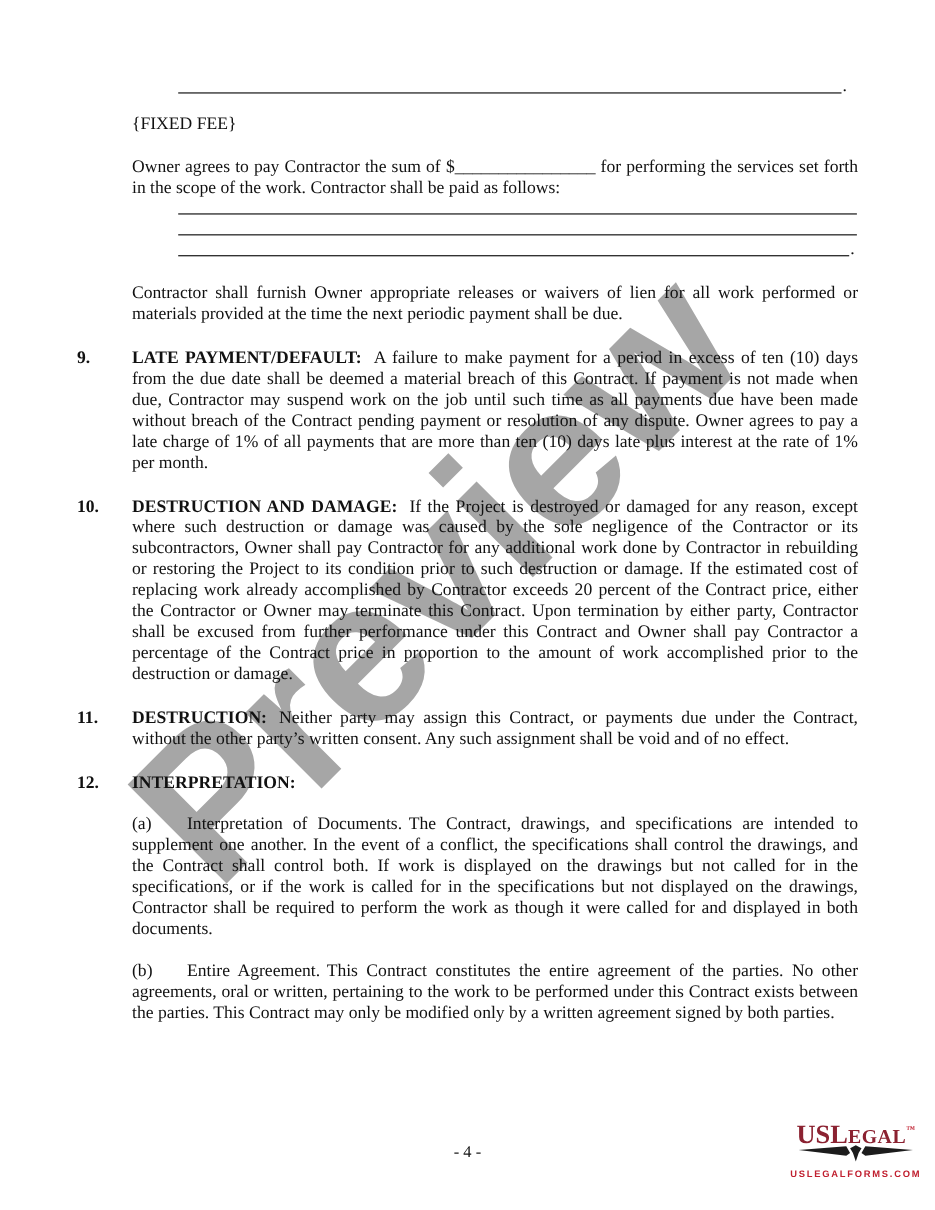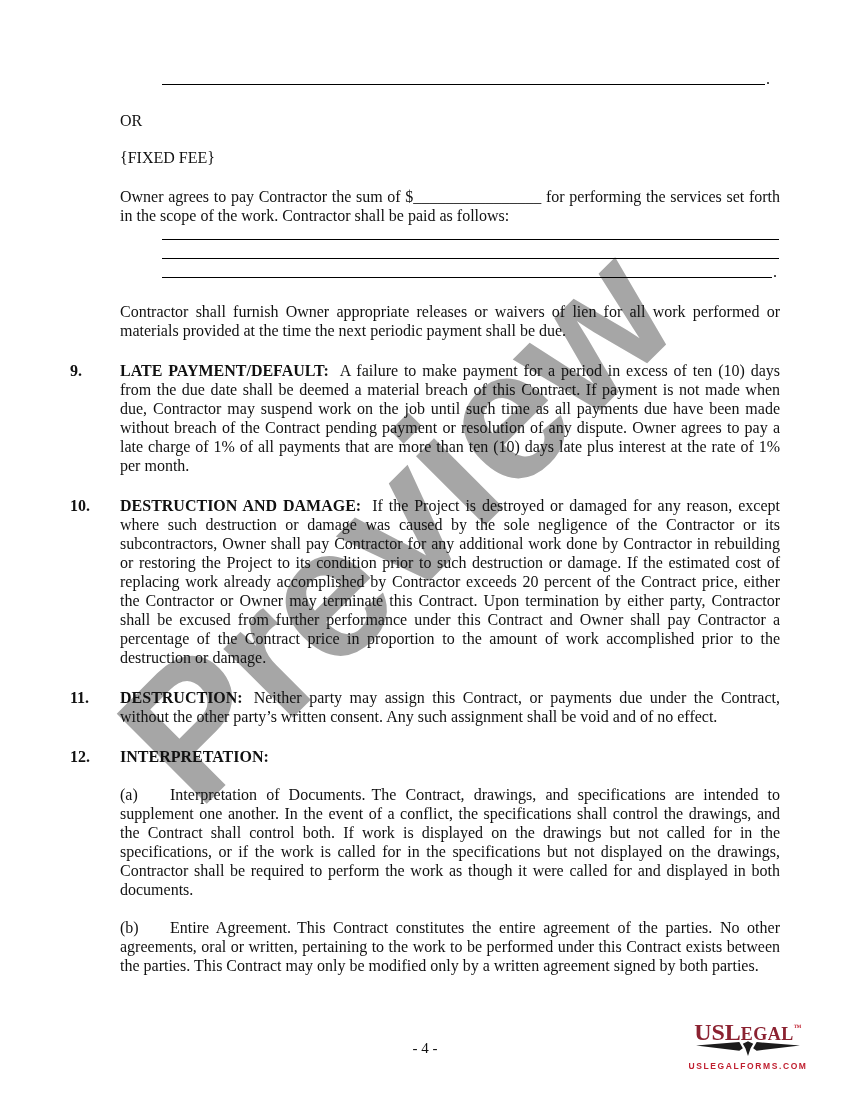--- a/index.html
+++ b/index.html
@@ -61,21 +61,21 @@
   .sub { margin-left:50px; width:660px; text-align:justify; margin-top:19px; }
   .sub-label { display:inline-block; width:50px; }
   .sub-head { font-weight:normal; margin-right:6px; }
 
   
   .page-number {
     position:absolute; left:0; right:0; top:1040px;
     text-align:center; font-size:15px; z-index:1;
   }
   .logo {
-    position:absolute; left:688px; top:1020px; width:120px;
+    position:absolute; left:718px; top:1020px; width:120px;
     text-align:center; z-index:1; line-height:1;
   }
   .logo-word {
     font-family:"Liberation Serif", serif;
     font-weight:bold;
     white-space:nowrap;
   }
   .logo-big   { font-size:24px; }
   .logo-small { font-size:18px; letter-spacing:0.5px; }
   .logo-tm    { font-size:8px; vertical-align:10px; }
@@ -96,21 +96,20 @@
 
   <div class="watermark">Preview</div>
 
   <div class="content">
 
     <div class="blank-row row-top">
       <div class="uline"></div>
       <span class="period">.</span>
     </div>
 
-    <div class="indent or-label">OR</div>
 
     <div class="indent fixed-label">{FIXED FEE}</div>
 
     <div class="indent just owner-para">Owner agrees to pay Contractor the sum of $________________ for performing the services set forth in the scope of the work.  Contractor shall be paid as follows:</div>
 
     <div class="blank-row row-mid-first">
       <div class="uline"></div>
     </div>
     <div class="blank-row row-mid">
       <div class="uline"></div>

